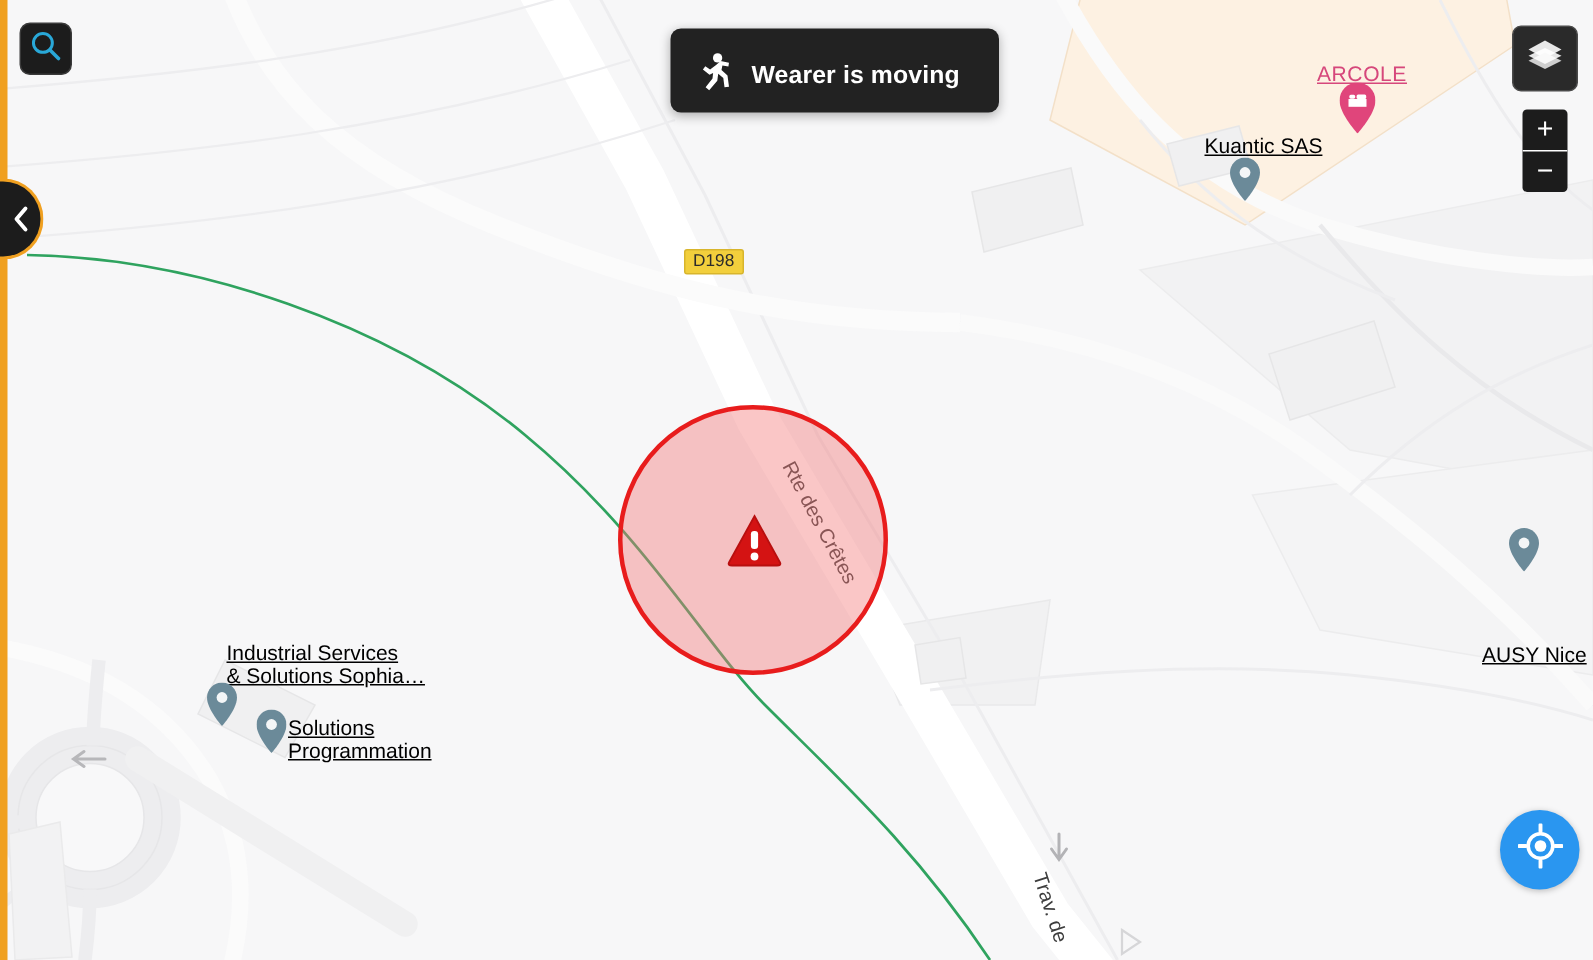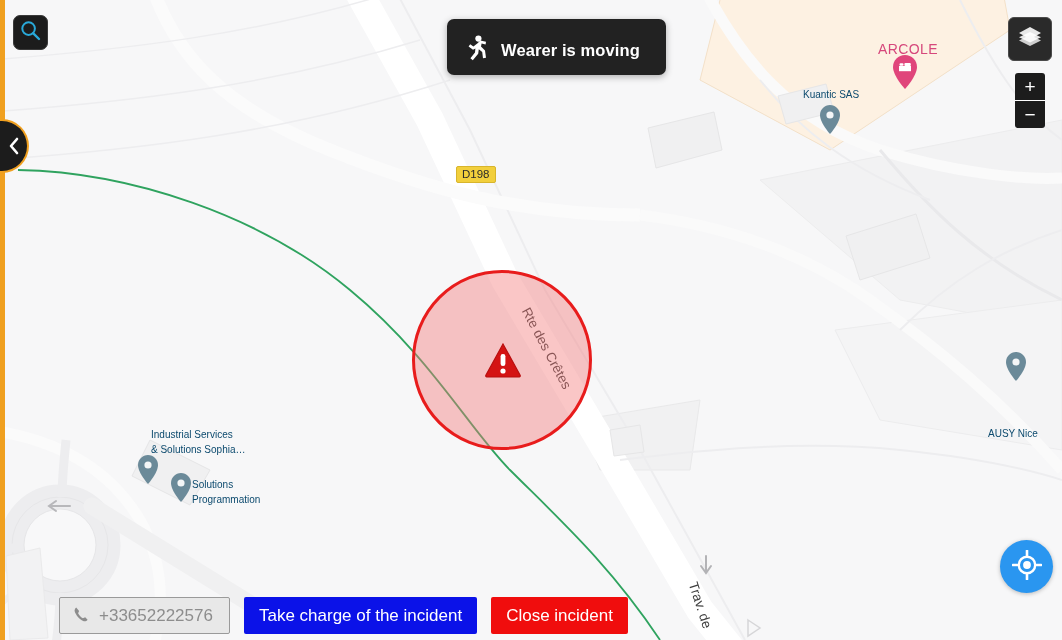--- a/index.html
+++ b/index.html
@@ -159,24 +159,25 @@
     box-shadow: 0 1px 4px rgba(0,0,0,0.25);
   }
 
   
   .map-label {
     position: absolute;
     z-index: 12;
     font-family: "Liberation Sans", sans-serif;
     white-space: pre;
     pointer-events: none;
+    text-decoration: underline;
   }
   .poi-label {
-    font-size: 10px;
-    color: #0c4a6e;
+    font-size: 14px;
+    color: #000000;
   }
   .poi-label-pink {
     font-size: 14px;
     color: #d6477b;
     letter-spacing: 0.4px;
   }
   .road-shield {
     position: absolute;
     z-index: 13;
     background: #f2cf3c;
@@ -452,28 +453,14 @@
   <div class="locate-btn">
     <span>
       <svg width="30" height="30" viewBox="0 0 30 30" xmlns="http://www.w3.org/2000/svg">
         <circle cx="15" cy="15" r="8.2" stroke="#ffffff" stroke-width="2.4" fill="none"></circle>
         <circle cx="15" cy="15" r="3.9" fill="#ffffff"></circle>
         <path d="M15 0.8 L15 5.4 M15 24.6 L15 29.2 M0.8 15 L5.4 15 M24.6 15 L29.2 15" stroke="#ffffff" stroke-width="2.6" stroke-linecap="round"></path>
       </svg>
     </span>
   </div>
 
-  <div class="action-bar">
-    <button class="btn btn-phone">
-      <span>
-        <svg width="17" height="17" viewBox="0 0 17 17" xmlns="http://www.w3.org/2000/svg">
-          <path d="M3.2 1.6 C2 2.6 1.2 4.2 1.8 5.8 C2.9 9.1 6.3 13.3 10.2 15 C11.8 15.7 13.6 15 14.6 13.7 L12.2 11.3 L9.9 12.3 C8.2 11.3 6.1 9.2 5.1 7.2 L6.1 5.0 Z" fill="#8d8d8d"></path>
-        </svg>
-      </span>
-      <span>+33652222576</span>
-    </button>
-
-    <button class="btn btn-primary">Take charge of the incident</button>
-
-    <button class="btn btn-danger">Close incident</button>
-  </div>
 
 </div>
 
 </body></html>

